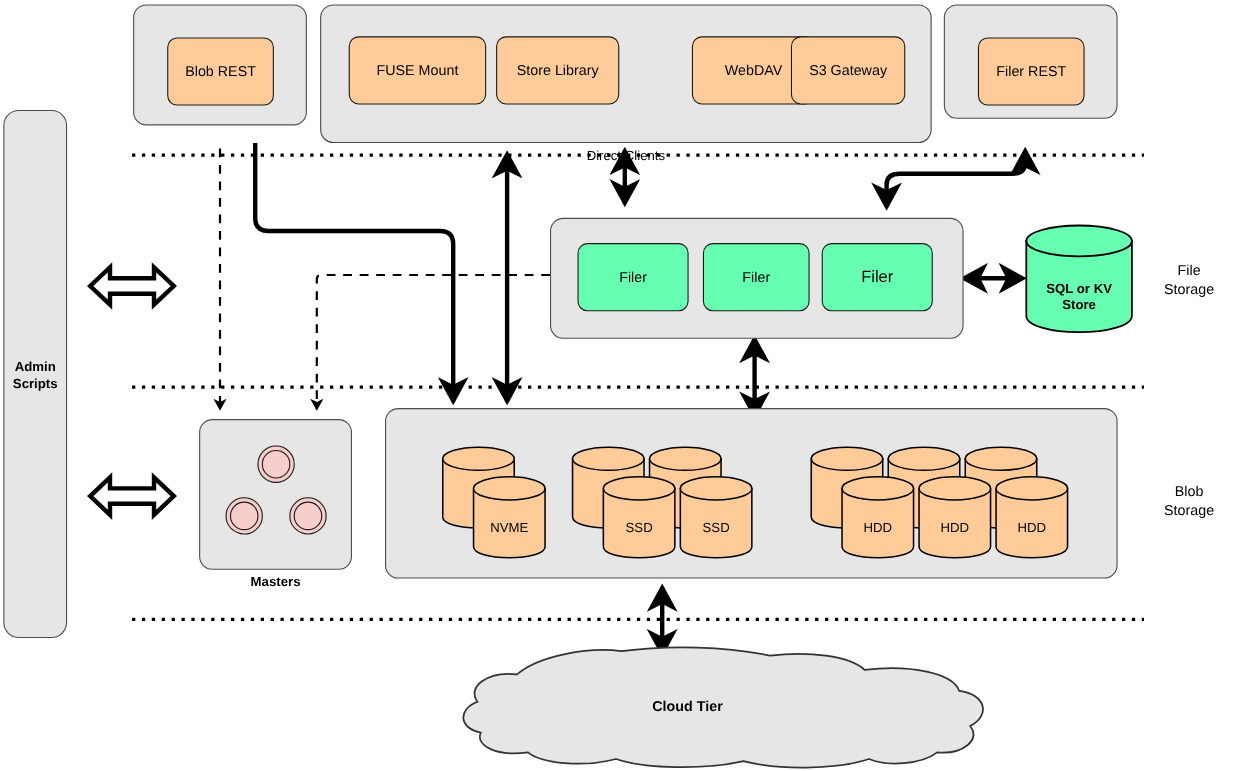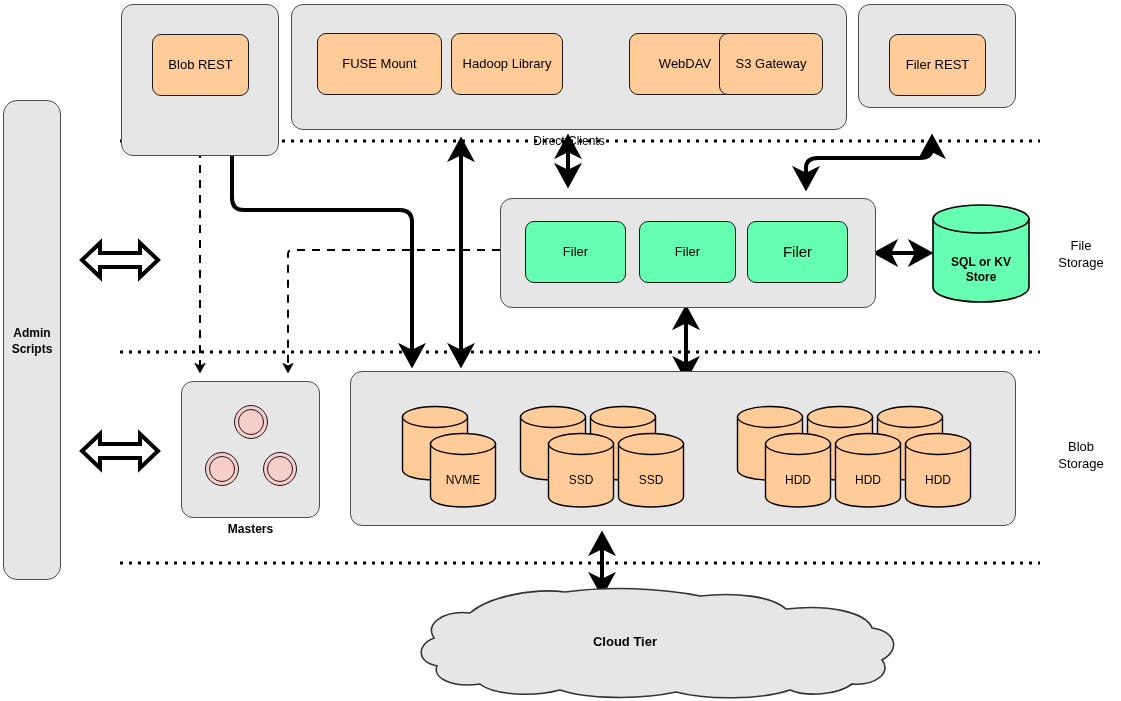--- a/index.html
+++ b/index.html
@@ -116,27 +116,27 @@
                C424,624 444,610 470,613
                C490,596 535,588 565,592 Z" fill="#e6e6e6" stroke="#333" stroke-width="1.6"></path>
     </g>
   </svg>
 
   <div class="grp" style="left:3px;top:100px;width:58px;height:480px;border-radius:14px;">
     <span class="side-cap" style="top:225px;">Admin</span>
     <span class="side-cap" style="top:241px;">Scripts</span>
   </div>
 
-  <div class="grp" style="left:121px;top:4px;width:158px;height:152px;">
+  <div class="grp" style="left:121px;top:4px;width:158px;height:110px;">
     <div class="node orange" style="left:30px;top:29px;width:97px;height:62px;">Blob REST</div>
   </div>
 
   <div class="grp" style="left:291px;top:4px;width:556px;height:126px;">
     <div class="node orange" style="left:25px;top:28px;width:125px;height:62px;">FUSE Mount</div>
-    <div class="node orange" style="left:159px;top:28px;width:112px;height:62px;">Hadoop Library</div>
+    <div class="node orange" style="left:159px;top:28px;width:112px;height:62px;">Store Library</div>
     <div class="node orange" style="left:293px;top:28px;width:112px;height:62px;margin-left:44px;">WebDAV</div>
     <div class="node orange" style="left:427px;top:28px;width:104px;height:62px;">S3 Gateway</div>
     <span class="grp-cap" style="left:0;top:103px;">Direct Clients</span>
   </div>
 
   <div class="grp" style="left:858px;top:4px;width:158px;height:104px;">
     <div class="node orange" style="left:30px;top:29px;width:97px;height:62px;">Filer REST</div>
   </div>
 
   <div class="grp" style="left:500px;top:198px;width:376px;height:110px;">

